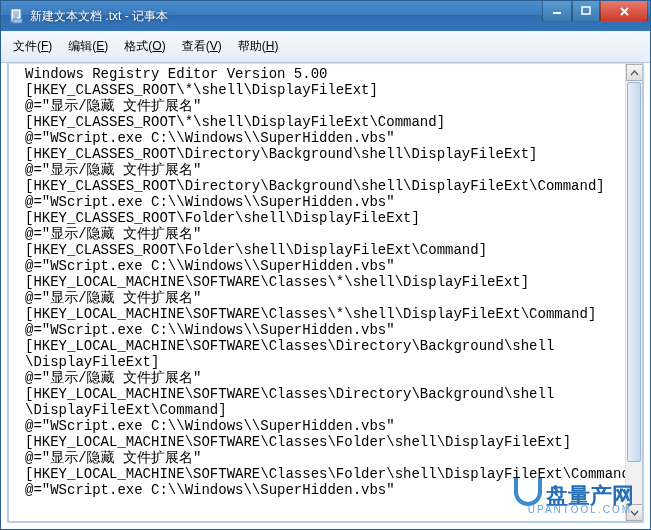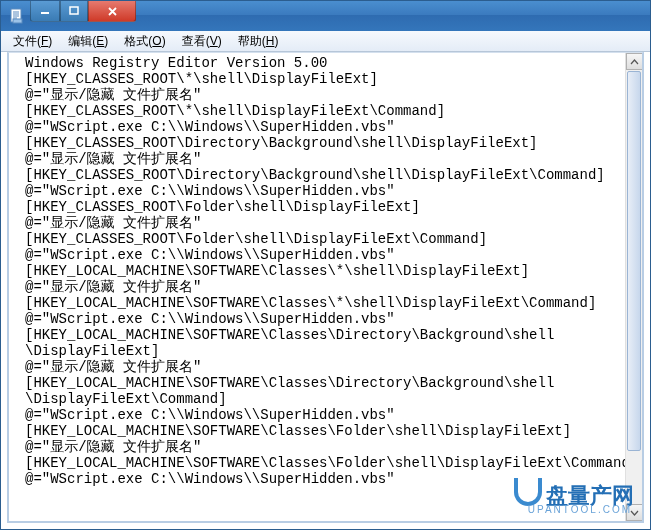--- a/index.html
+++ b/index.html
@@ -50,21 +50,21 @@
   display: flex;
   align-items: center;
   justify-content: center;
   font-size: 10px;
   color: #fff;
 }
 .win-btn.min { background: linear-gradient(to bottom, #5a9bd4, #3a7bb4); border-radius: 0 0 0 3px; }
 .win-btn.max { background: linear-gradient(to bottom, #5a9bd4, #3a7bb4); width: 28px; }
 .win-btn.close { background: linear-gradient(to bottom, #e67a6f, #cf3a28); width: 48px; border-radius: 0 0 3px 0; }
 .menubar {
-  height: 21px;
+  height: 32px;
   background: linear-gradient(to bottom, #f6f9fd, #e4ecf7);
   border-bottom: 1px solid #b6c6d8;
   display: flex;
   align-items: center;
   padding-left: 4px;
   font-size: 12px;
 }
 .menu-item {
   padding: 2px 8px;
   cursor: default;
@@ -146,20 +146,21 @@
 </head>
 <body>
 
 <div class="window">
   <div class="titlebar">
     <svg class="titlebar-icon" viewBox="0 0 16 16">
       <rect x="2" y="1" width="10" height="13" fill="#fff" stroke="#5a8bc0"></rect>
       <path d="M4 4h6M4 6h6M4 8h6M4 10h4" stroke="#5a8bc0" stroke-width="1"></path>
       <rect x="4" y="11" width="9" height="4" fill="#9cc3e8" stroke="#5a8bc0"></rect>
     </svg>
+    <span class="titlebar-text">新建文本文档 .txt - 记事本</span>
     <div class="window-controls">
       <div class="win-btn min">
         <svg width="10" height="10">
             <rect x="1" y="6" width="8" height="2" fill="#fff"></rect>
           </svg>
       </div>
       <div class="win-btn max">
         <svg width="10" height="10">
             <rect x="1" y="1" width="8" height="7" fill="none" stroke="#fff" stroke-width="1.5"></rect>
           </svg>

